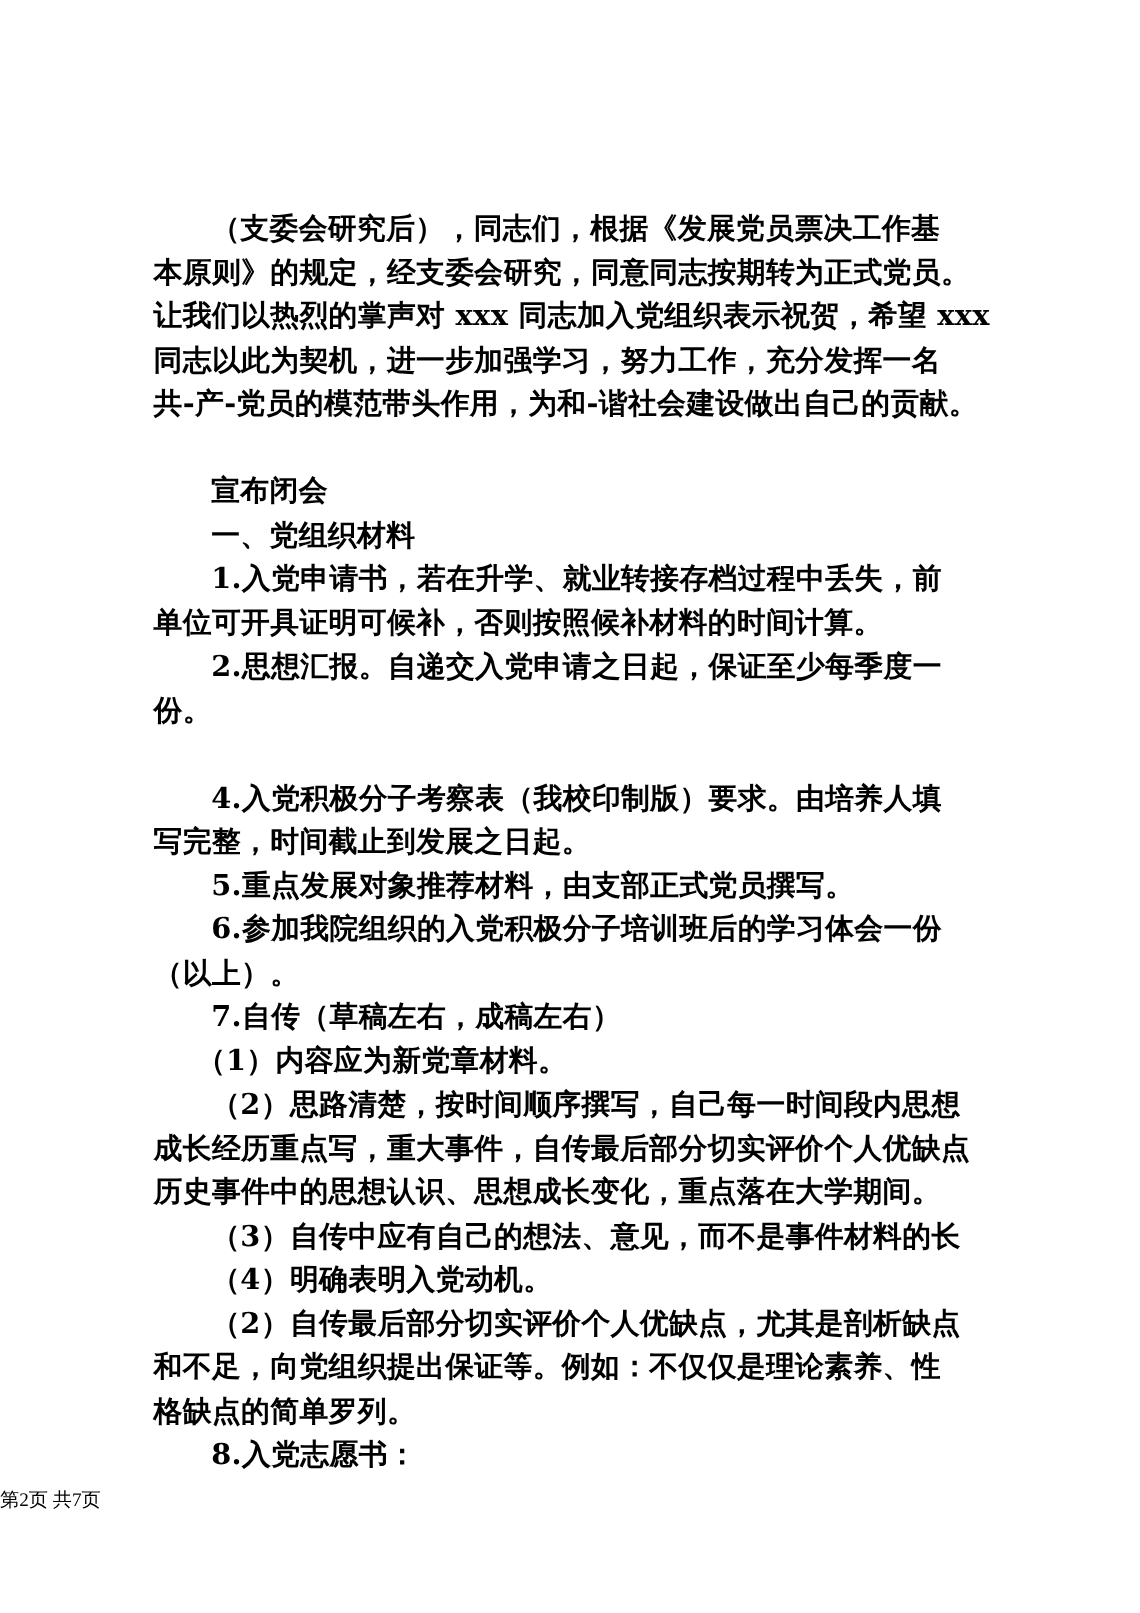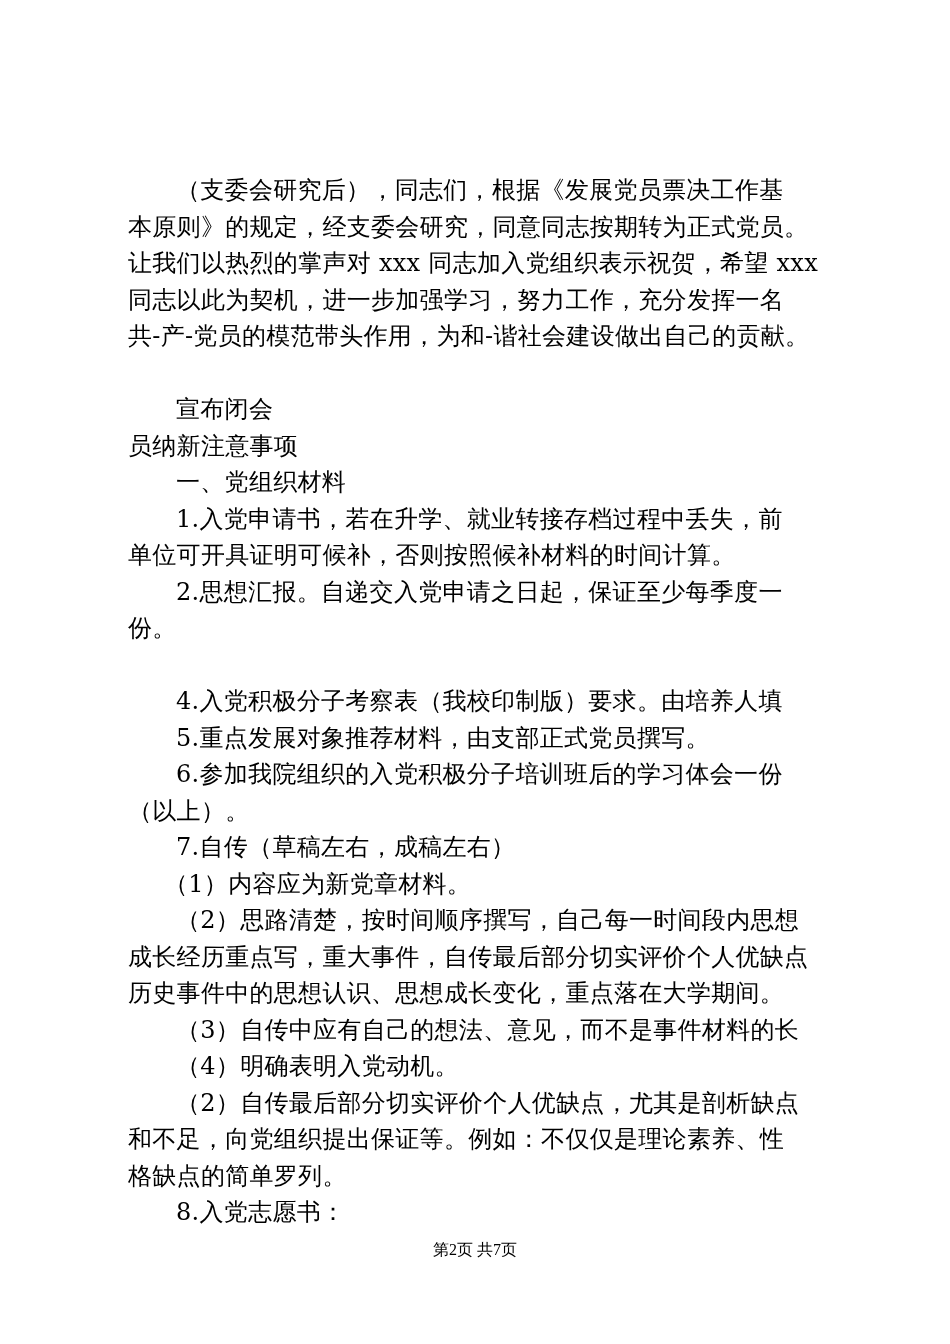--- a/index.html
+++ b/index.html
@@ -1,47 +1,47 @@
 <!DOCTYPE html>
 <html><head>
 <meta charset="utf-8">
 <style>
   html, body { margin: 0; padding: 0; background: #ffffff; }
   body { width: 950px; height: 1344px; position: relative; overflow: hidden;
          font-family: "DejaVu Serif", "Liberation Serif", serif; color: #000; }
   .page { position: absolute; left: 0; top: 0; width: 950px; height: 1344px; background: #fff; }
   .body-text { position: absolute; left: 128px; top: 172px; width: 716px;
                font-size: 24px; line-height: 36.5px; letter-spacing: 0.3px; }
-  .line { white-space: nowrap; height: 36.5px; }
+  .line { white-space: nowrap; height: 36.5px; font-weight: bold; }
   .indent { padding-left: 48px; }
   .indent2 { padding-left: 36px; }
   .gap { height: 36.5px; }
-  .footer { position: absolute; left: 0; width: 950px; top: 1240px; text-align: center;
+  .footer { position: absolute; left: 0; width: 950px; top: 1240px; text-align: left;
             font-size: 16px; font-family: "Liberation Serif", serif; }
 </style>
 </head>
 <body>
 
 <div class="page">
   <div class="body-text">
     <div class="line indent">（支委会研究后），同志们，根据《发展党员票决工作基</div>
     <div class="line">本原则》的规定，经支委会研究，同意同志按期转为正式党员。</div>
     <div class="line">让我们以热烈的掌声对 xxx 同志加入党组织表示祝贺，希望 xxx</div>
     <div class="line">同志以此为契机，进一步加强学习，努力工作，充分发挥一名</div>
     <div class="line">共-产-党员的模范带头作用，为和-谐社会建设做出自己的贡献。</div>
     <div class="gap"></div>
     <div class="line indent">宣布闭会</div>
-    <div class="line">员纳新注意事项</div>
     <div class="line indent">一、党组织材料</div>
     <div class="line indent">1.入党申请书，若在升学、就业转接存档过程中丢失，前</div>
     <div class="line">单位可开具证明可候补，否则按照候补材料的时间计算。</div>
     <div class="line indent">2.思想汇报。自递交入党申请之日起，保证至少每季度一</div>
     <div class="line">份。</div>
     <div class="gap"></div>
     <div class="line indent">4.入党积极分子考察表（我校印制版）要求。由培养人填</div>
+    <div class="line">写完整，时间截止到发展之日起。</div>
     <div class="line indent">5.重点发展对象推荐材料，由支部正式党员撰写。</div>
     <div class="line indent">6.参加我院组织的入党积极分子培训班后的学习体会一份</div>
     <div class="line">（以上）。</div>
     <div class="line indent">7.自传（草稿左右，成稿左右）</div>
     <div class="line indent2">（1）内容应为新党章材料。</div>
     <div class="line indent">（2）思路清楚，按时间顺序撰写，自己每一时间段内思想</div>
     <div class="line">成长经历重点写，重大事件，自传最后部分切实评价个人优缺点</div>
     <div class="line">历史事件中的思想认识、思想成长变化，重点落在大学期间。</div>
     <div class="line indent">（3）自传中应有自己的想法、意见，而不是事件材料的长</div>
     <div class="line indent">（4）明确表明入党动机。</div>

